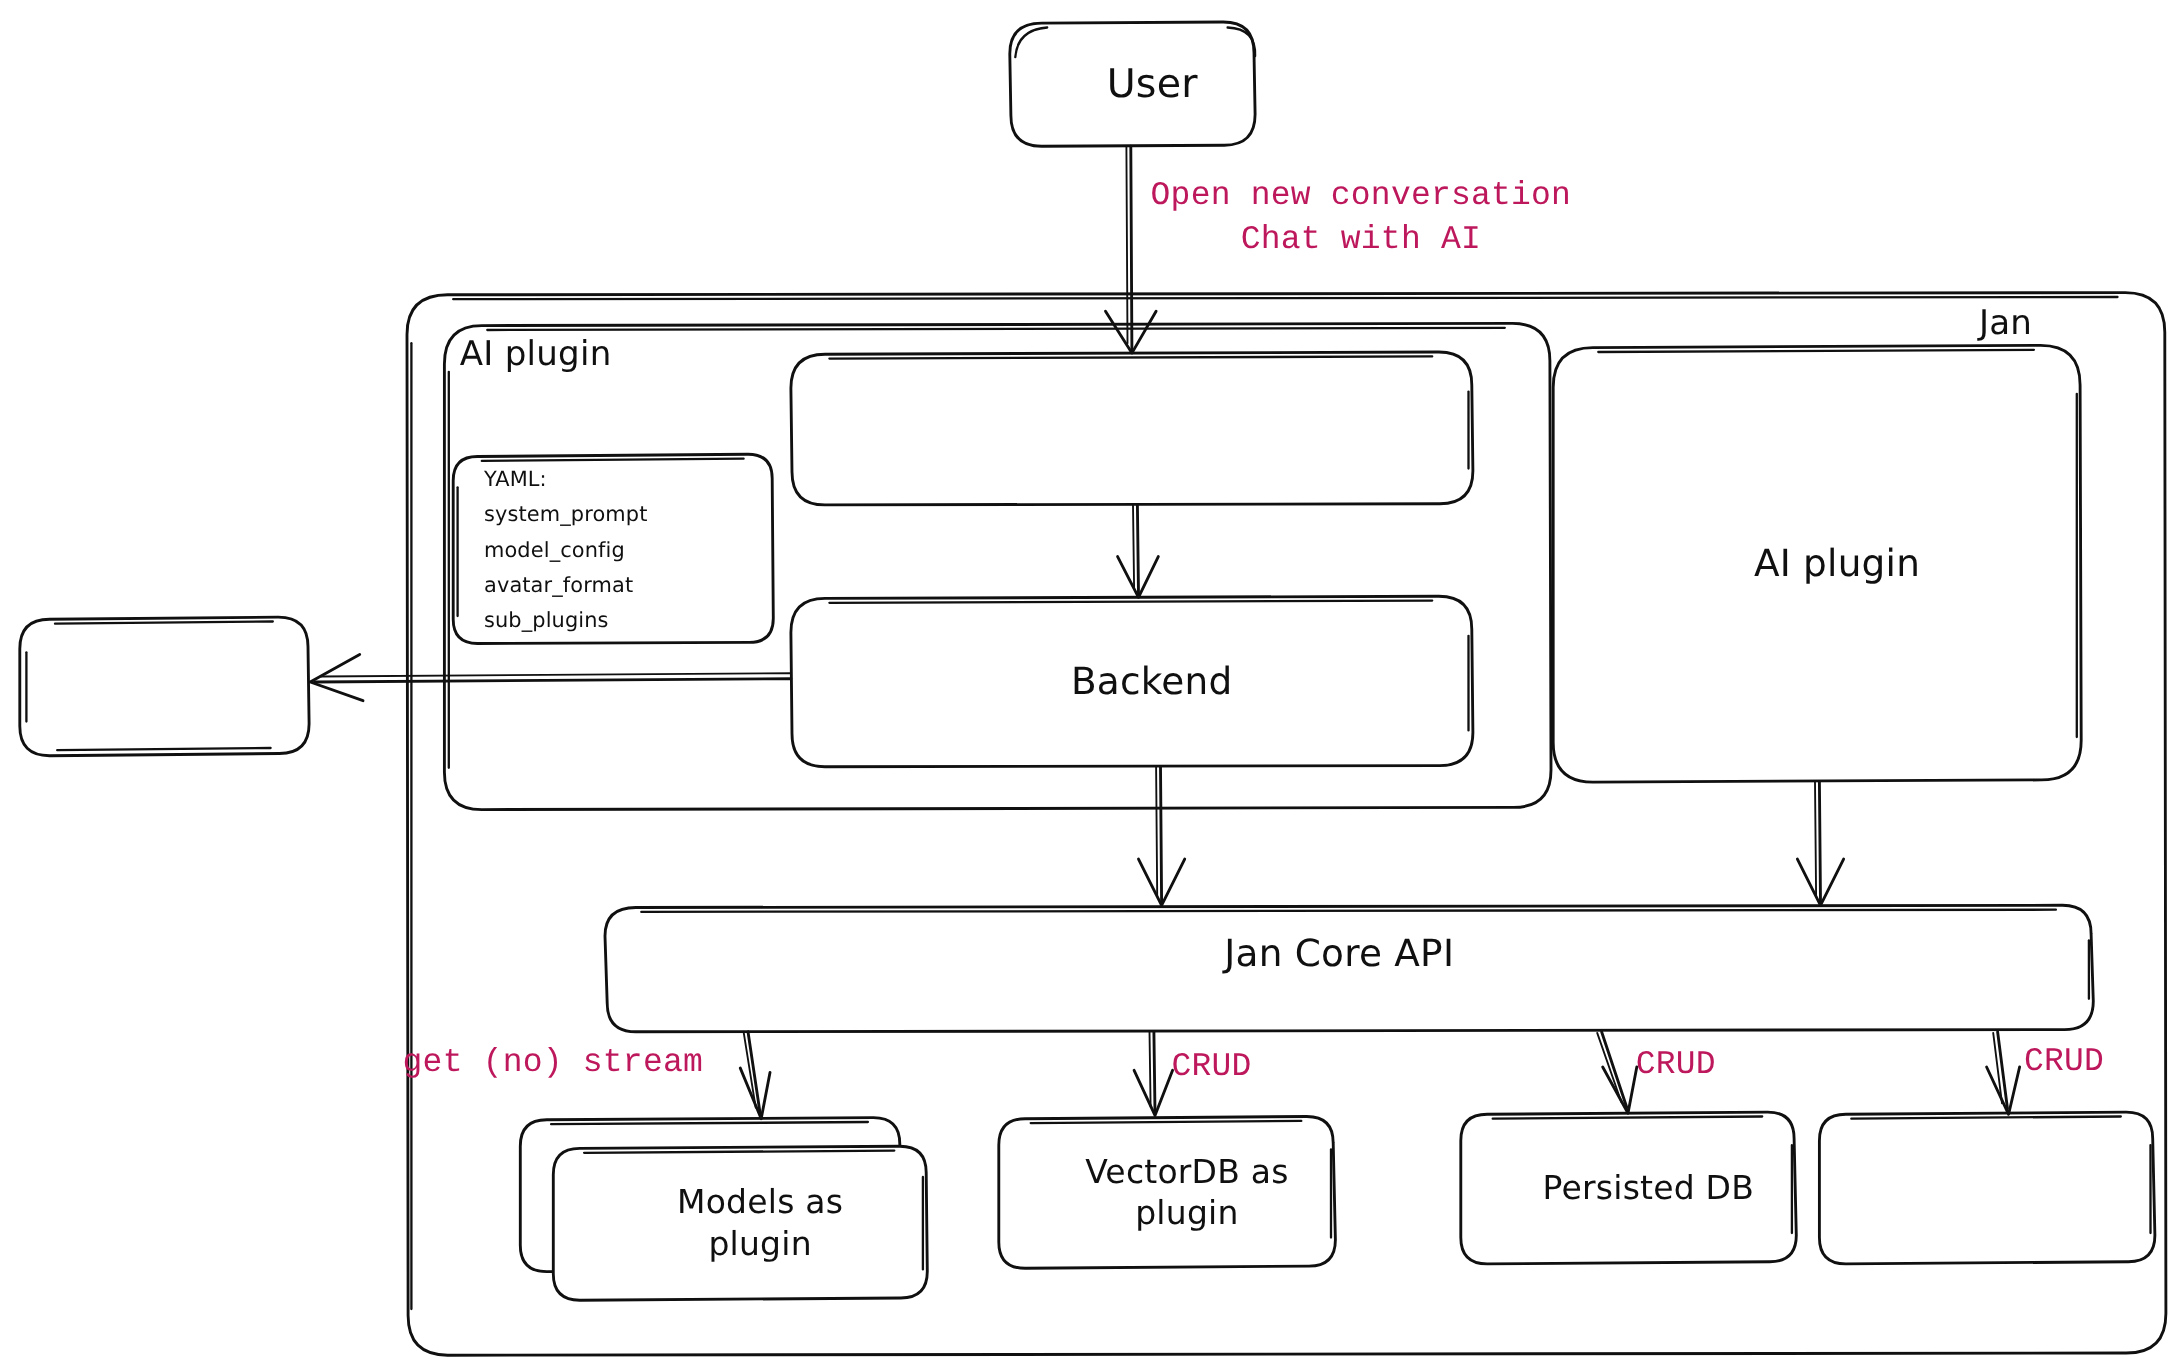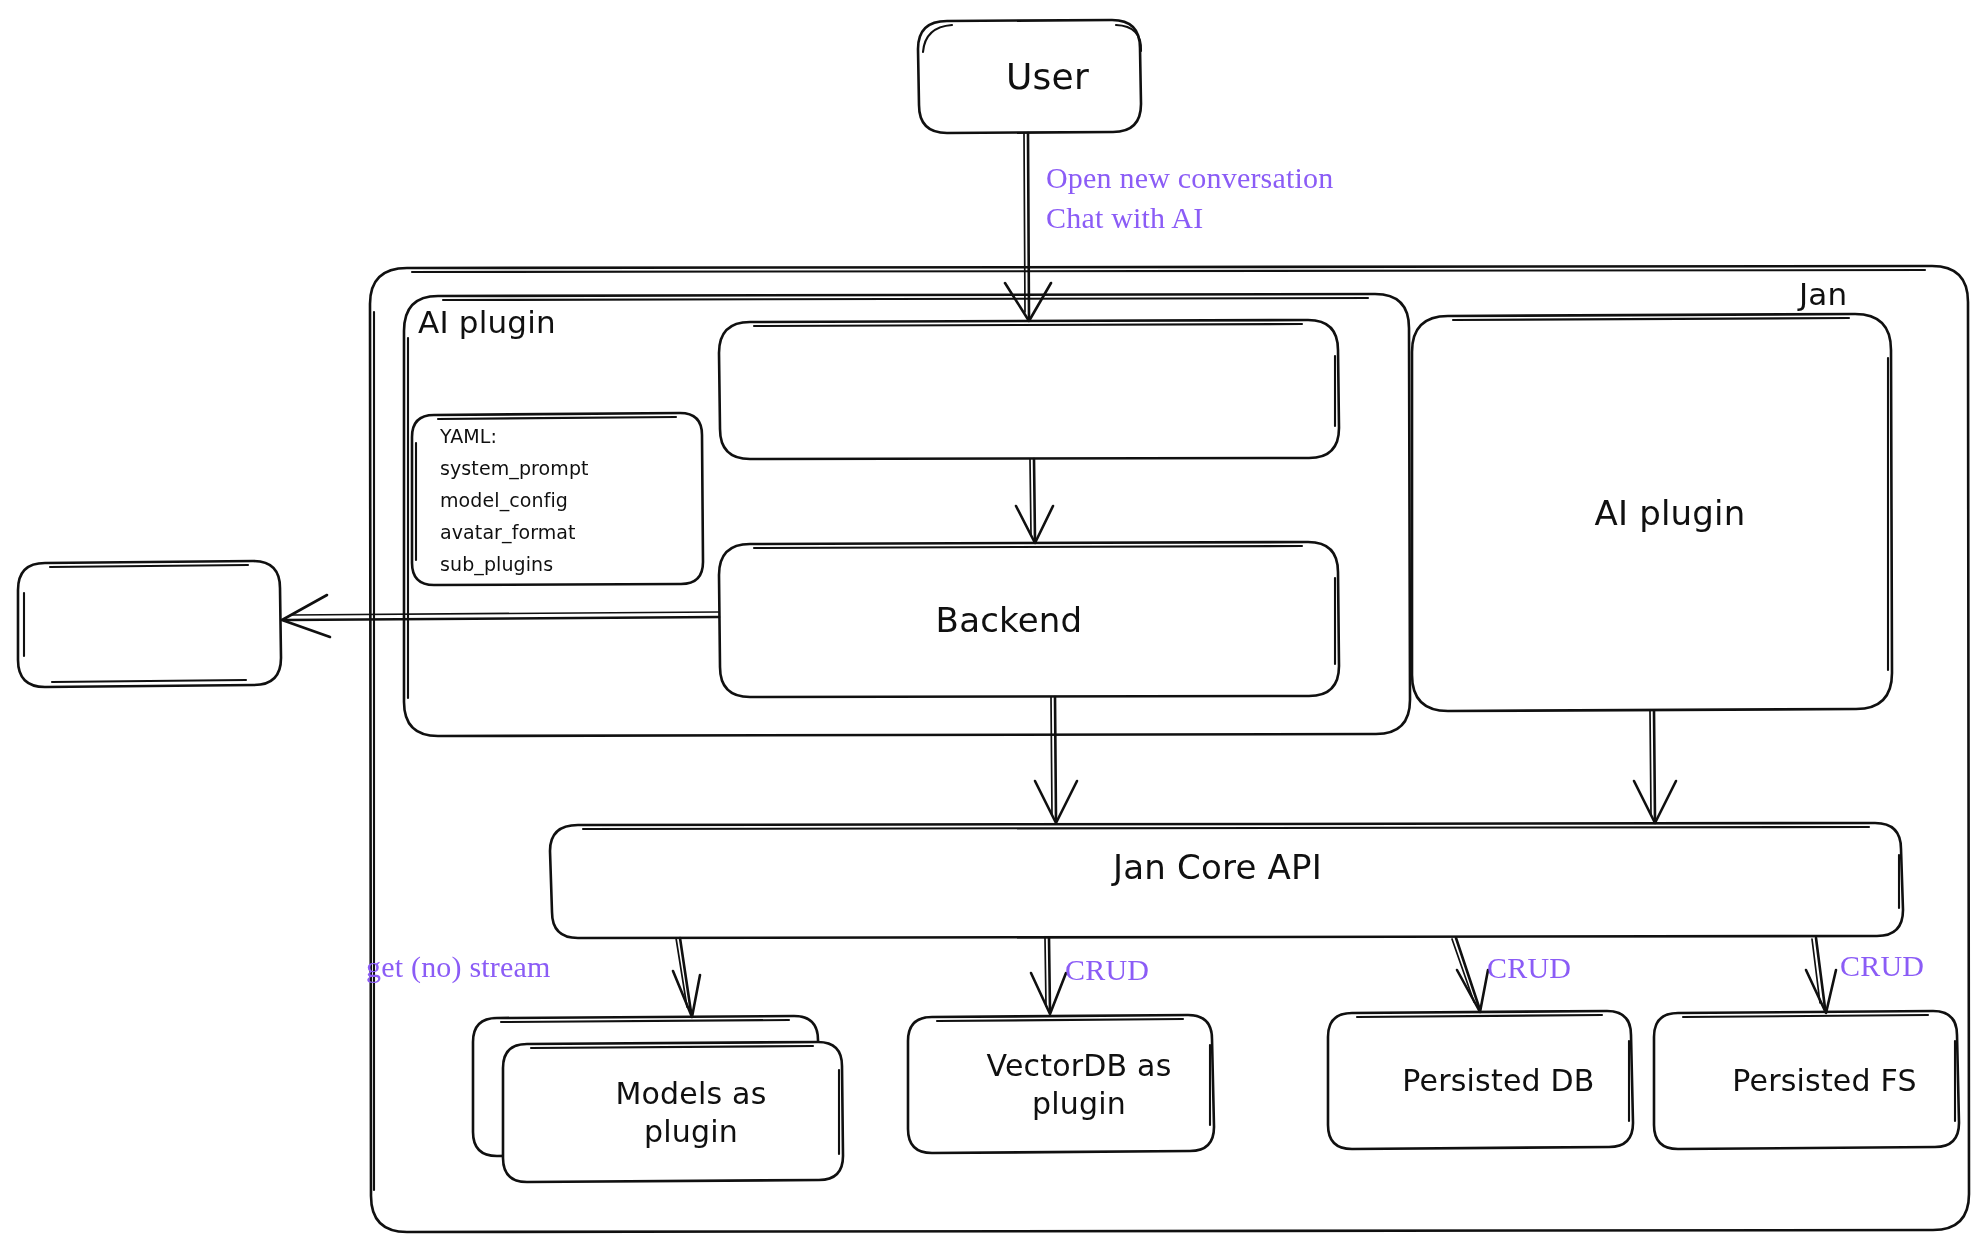--- a/index.html
+++ b/index.html
@@ -32,25 +32,25 @@
     color: #101010;
     font-family: "DejaVu Sans", sans-serif;
     line-height: 1.28;
     white-space: pre-line;
     pointer-events: none;
     letter-spacing: 0.2px;
     padding-left: 18px;
   }
   .edge-label {
     position: absolute;
-    color: #8b5cf6;
-    font-family: Liberation Serif, serif;
+    color: #be185d;
+    font-family: Liberation Mono, monospace;
     line-height: 1.34;
     white-space: pre-line;
-    text-align: left;
+    text-align: center;
     letter-spacing: 0.2px;
   }
   .group-label {
     position: absolute;
     color: #101010;
     font-family: "DejaVu Sans", sans-serif;
     letter-spacing: 0.2px;
   }
   .yaml-text {
     position: absolute;
@@ -232,35 +232,34 @@
     </g>
   </svg>
 
   <div class="group-label fs-group" style="left:1799px; top:276px;">Jan</div>
 
   <div class="group-label fs-group" style="left:418px; top:304px;">AI plugin</div>
 
   <div class="node-text fs-user" style="left:918px; top:21px; width:223px; height:112px;">User</div>
 
 
-  <div class="node-text fs-node" style="left:681px; top:544px; width:620px; height:153px;border-radius:17px;">Backend</div>
+  <div class="node-text fs-node" style="left:719px; top:544px; width:620px; height:153px;border-radius:17px;">Backend</div>
 
   <div class="node-text fs-node" style="left:1412px; top:316px; width:480px; height:395px;">AI plugin</div>
 
   <div class="node-text fs-node" style="left:523px; top:825px; width:1353px; height:85px;">Jan Core API</div>
 
   <div class="node-text fs-small" style="left:503px; top:1044px; width:340px; height:138px;">Models as
 plugin</div>
 
   <div class="node-text fs-small" style="left:908px; top:1017px; width:306px; height:136px;">VectorDB as
 plugin</div>
 
   <div class="node-text fs-small" style="left:1328px; top:1013px; width:305px; height:136px;">Persisted DB</div>
 
-  <div class="node-text fs-small" style="left:1654px; top:1013px; width:305px; height:136px;">Persisted FS</div>
 
 
   <div class="yaml-text" style="left:440px; top:424px;">YAML:</div>
   <div class="yaml-text" style="left:440px; top:456px;">system_prompt</div>
   <div class="yaml-text" style="left:440px; top:488px;">model_config</div>
   <div class="yaml-text" style="left:440px; top:520px;">avatar_format</div>
   <div class="yaml-text" style="left:440px; top:552px;">sub_plugins</div>
 
   <div class="edge-label fs-edge" style="left:1046px; top:158px;">Open new conversation
 Chat with AI</div>

